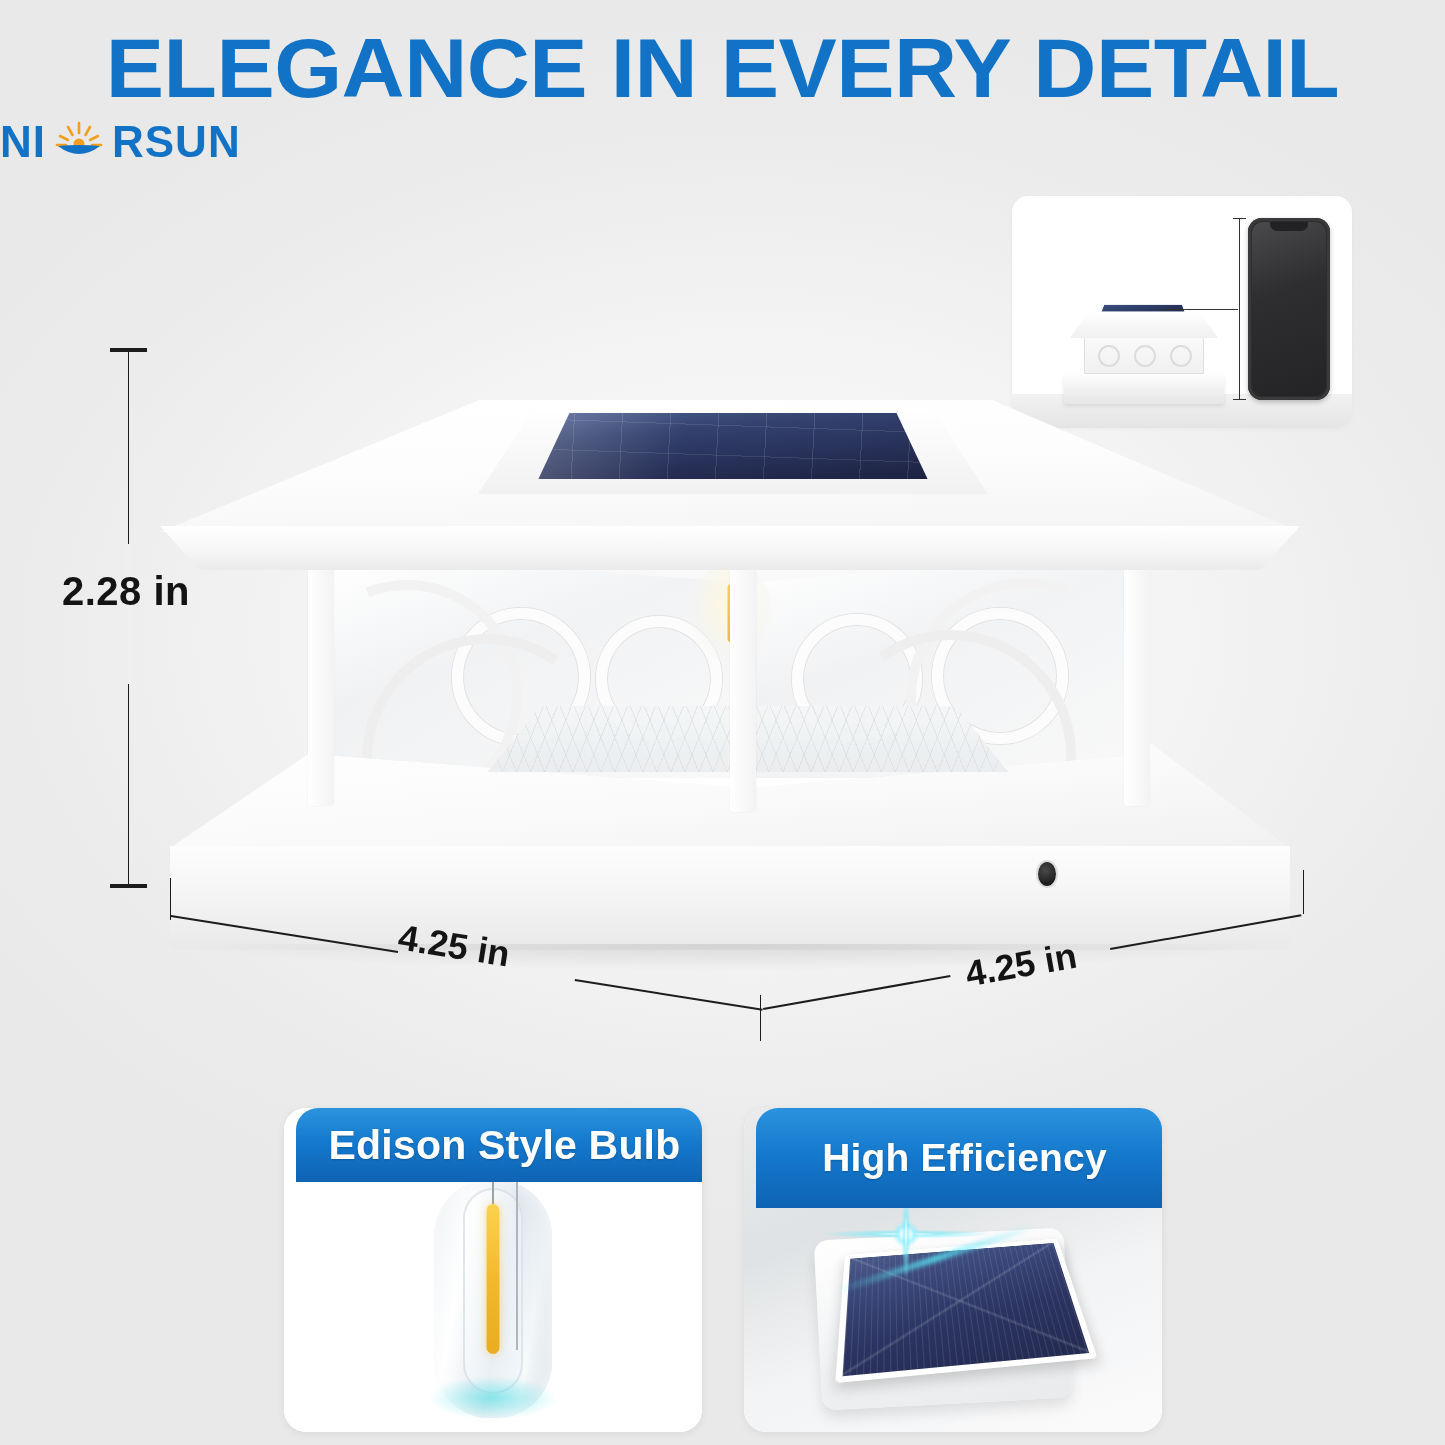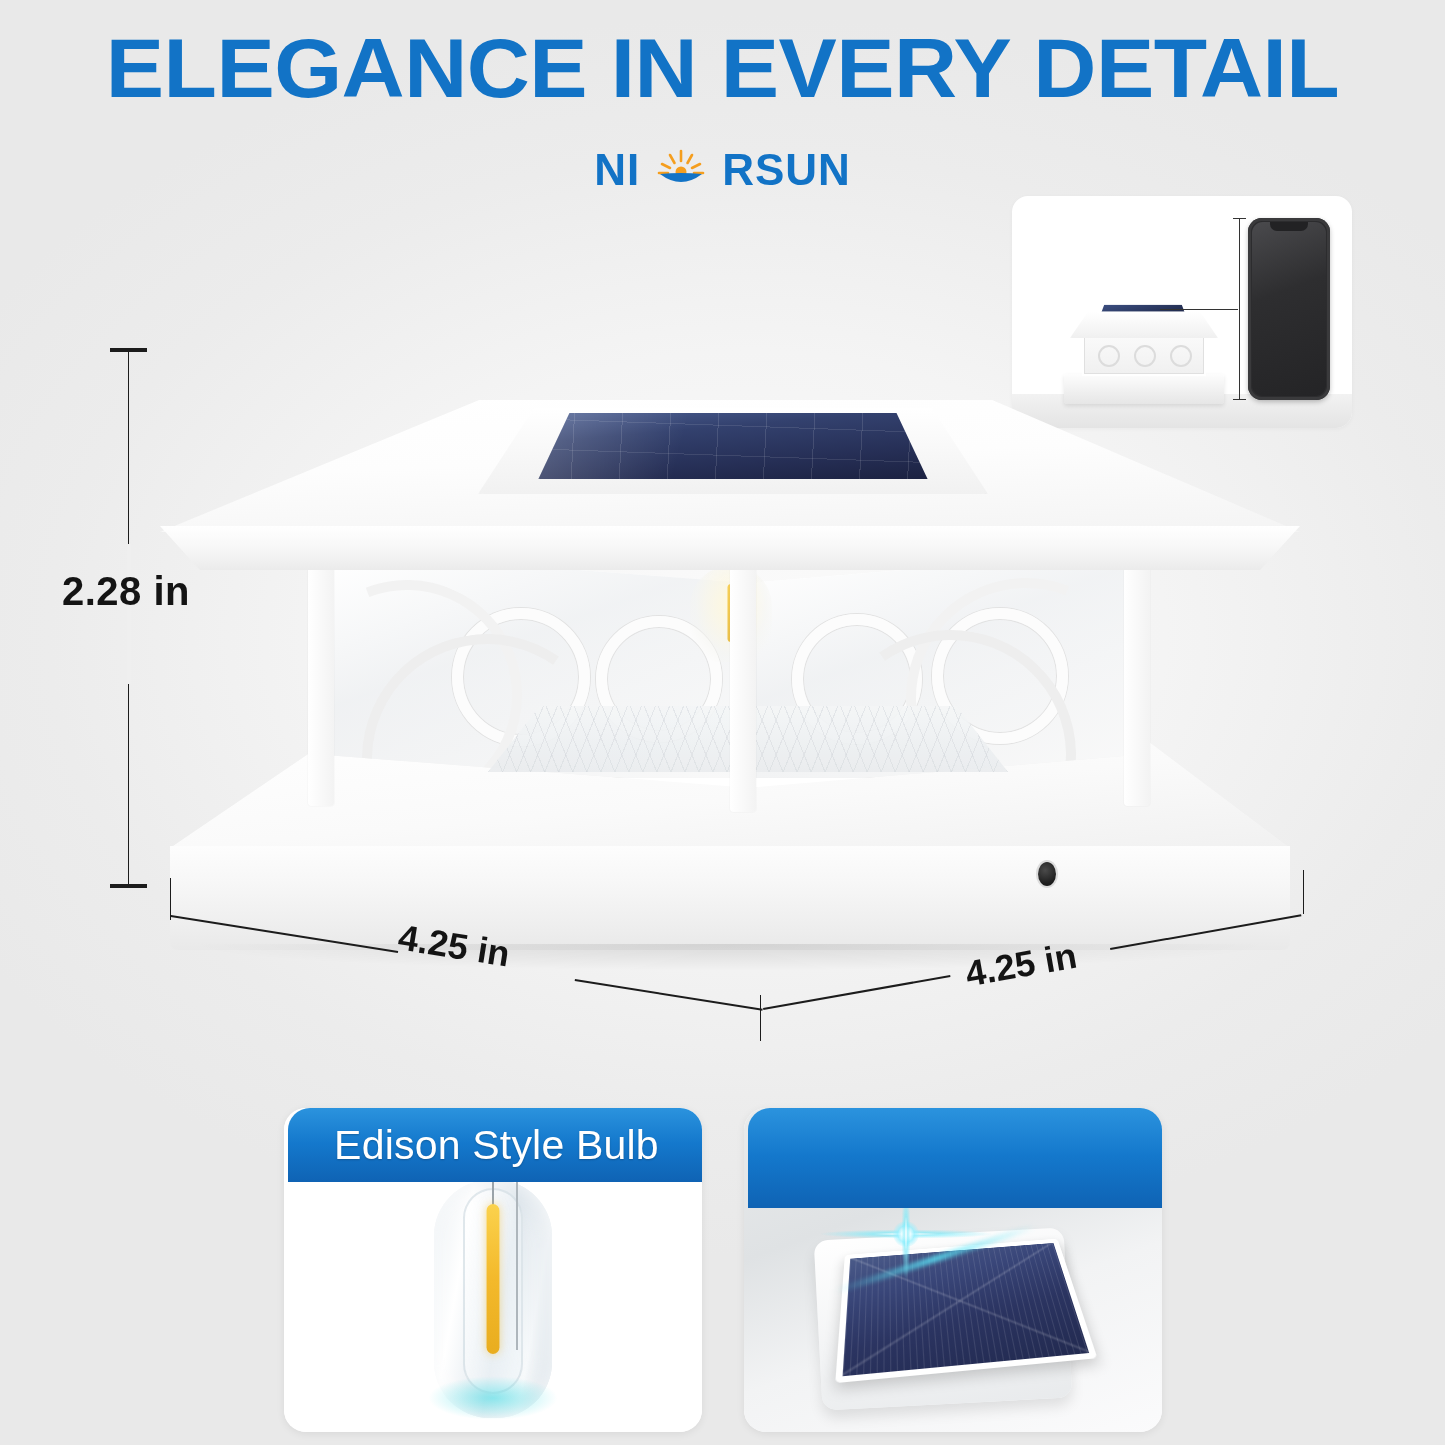--- a/index.html
+++ b/index.html
@@ -22,23 +22,23 @@
     text-align:center;
     font-size:84px;
     line-height:1.0;
     font-weight:bold;
     letter-spacing:-0.5px;
     color:#1273c6;
     transform:scaleX(1.04);
     white-space:nowrap;
   }
   .brand{
-    position:absolute; top:148px; left:0; width:100%;
-    display:flex; justify-content:center; align-items:center;
-    gap:16px;
+    position:absolute; top:120px; left:0; width:100%;
+    display:flex; align-items:center;
+    gap:8px;
   }
   .brand-txt{
     font-size:44px; font-weight:bold; color:#1273c6;
     letter-spacing:1px; line-height:1;
     font-family:"Liberation Sans", sans-serif;
   }
   .brand-sun{
     position:relative; width:48px; height:44px;
     display:inline-block; margin:0 1px;
     vertical-align:middle;
@@ -303,25 +303,25 @@
   }
   .fcard{
     width:418px; height:324px;
     background:#fff;
     border-radius:22px;
     overflow:hidden;
     position:relative;
     box-shadow:0 2px 9px rgba(0,0,0,0.07);
   }
   .fbanner{
-    position:absolute; left:4px; top:0; width:100%;
+    position:absolute; left:12px; top:0; width:100%;
     background:linear-gradient(180deg,#2b93de 0%,#1478cc 48%,#0f63b4 100%);
     border-radius:22px 22px 0 0;
     color:#fff;
-    font-weight:normal;
+    font-weight:bold;
     text-align:center;
     display:flex; align-items:center; justify-content:center;
     text-shadow:0 1px 2px rgba(0,0,0,.22);
     letter-spacing:0.2px;
     z-index:4;
     padding:0 6px;
   }
   .fbanner.one{ height:74px; font-size:41px; }
   .fbanner.two{ height:100px; font-size:39px; line-height:1.05; }
   .fbody{ position:absolute; left:0; top:0; width:100%; height:100%; }
@@ -597,19 +597,20 @@
         <div class="solar-face">
           <div class="stripes"></div>
           <div class="cross"></div>
         </div>
         <div class="edge-glow"></div>
         <div class="flare">
           <div class="flare-core"></div>
         </div>
       </div>
       <div class="fbanner two">
+        <span>High Efficiency</span>
           <br>
       </div>
     </div>
 
 
   </div>
 </div>
 
 </body></html>

